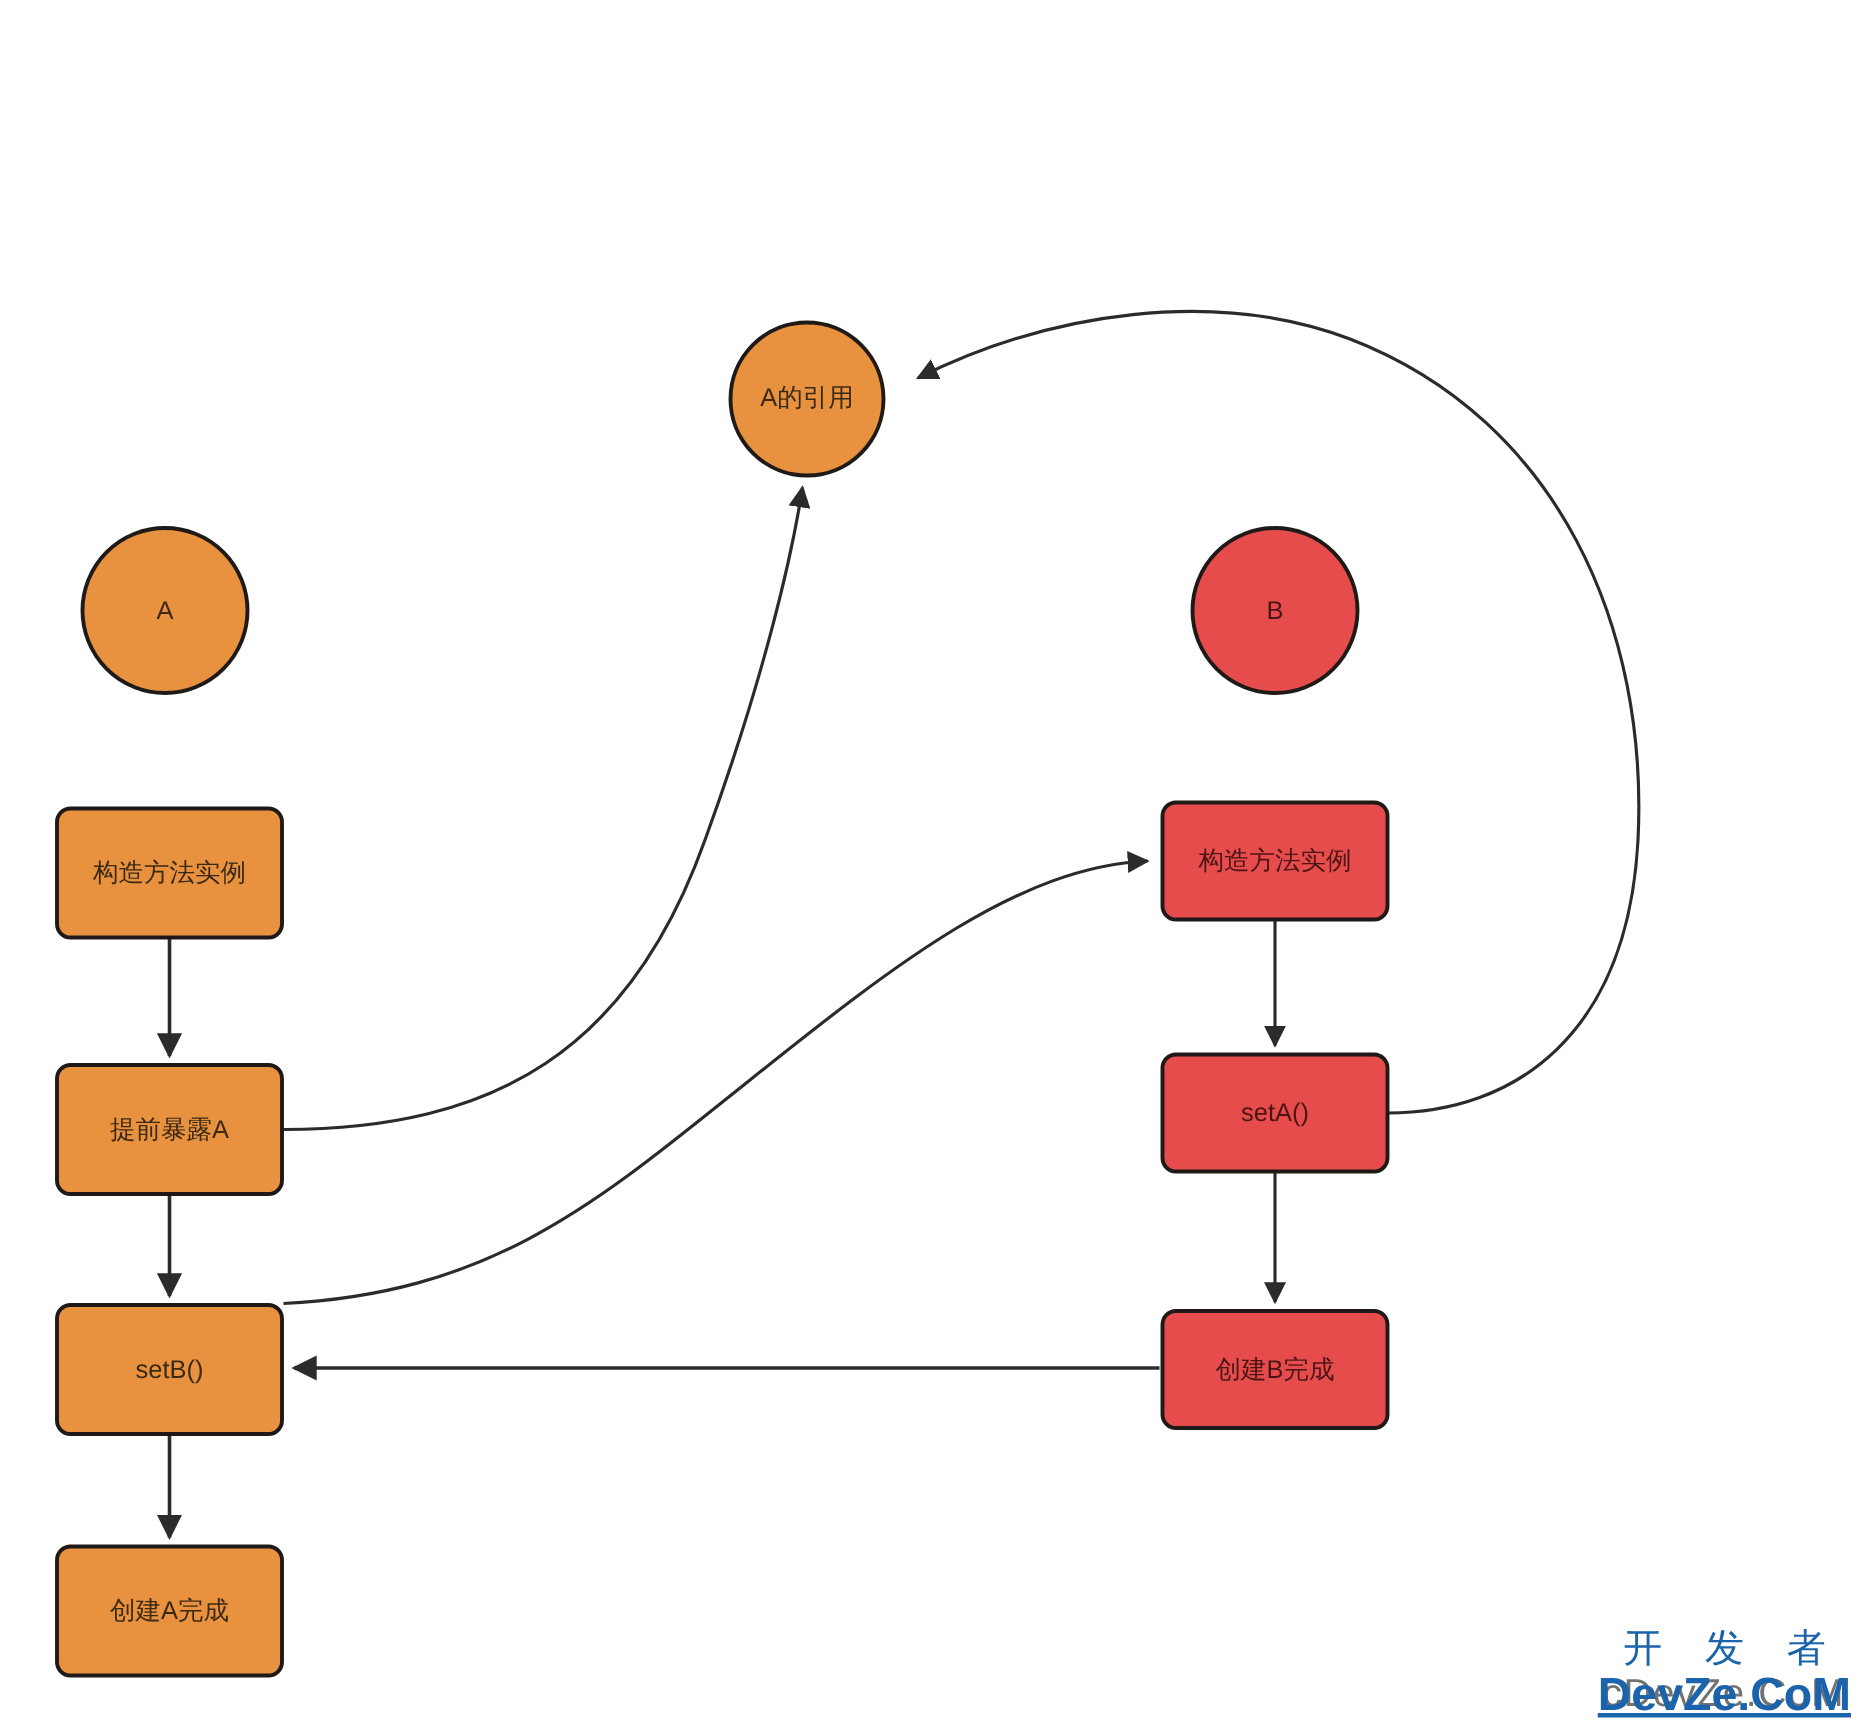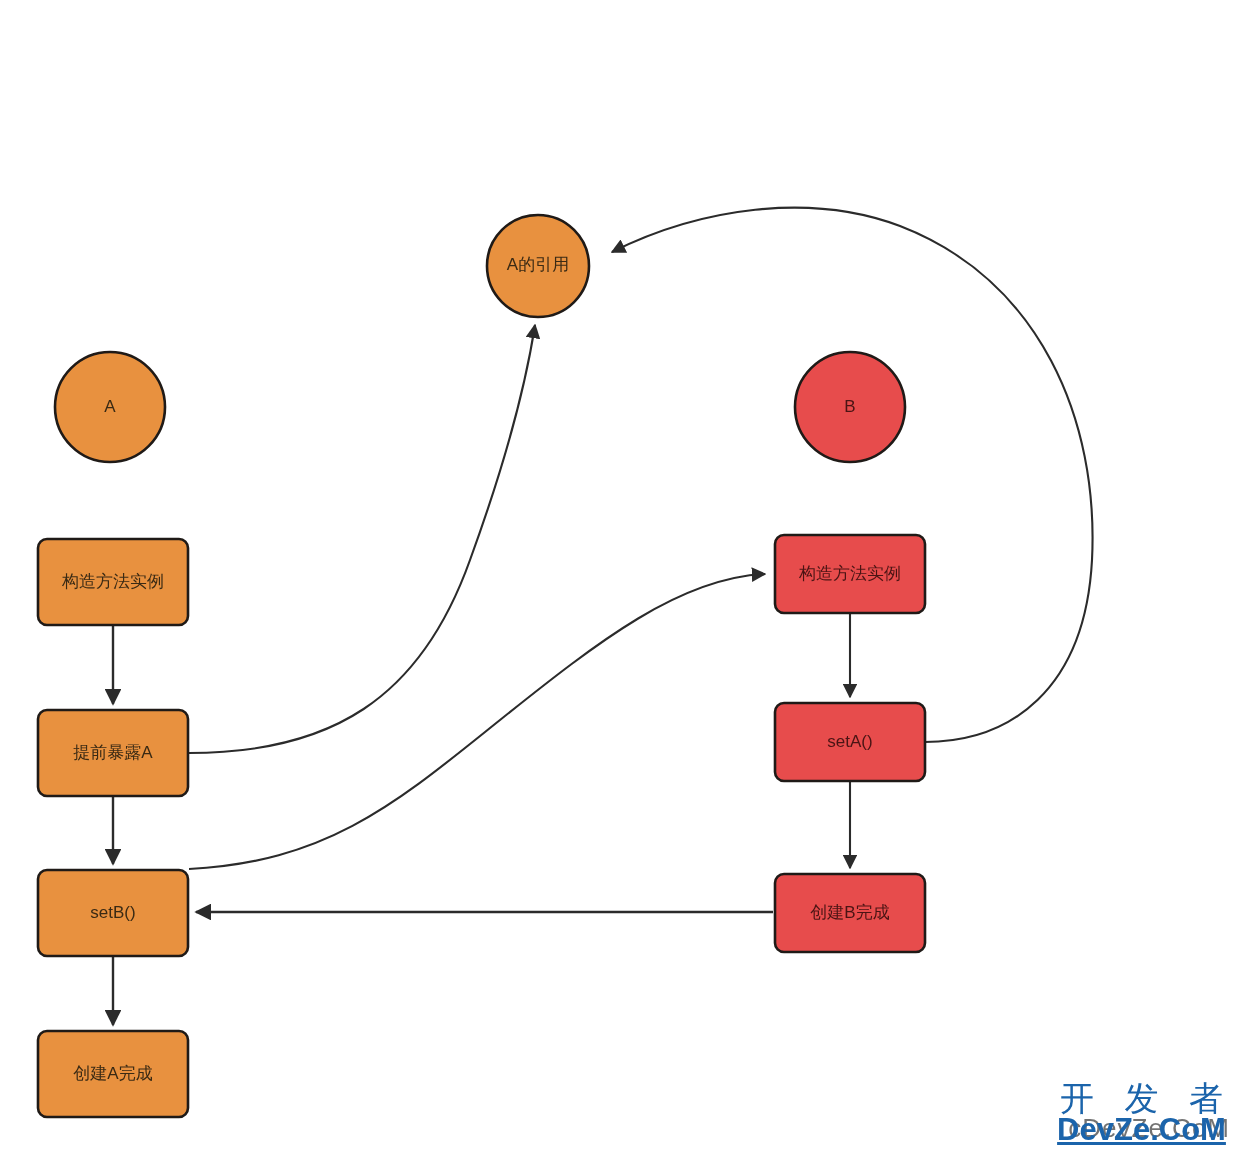--- a/index.html
+++ b/index.html
@@ -51,21 +51,21 @@
   }
   .watermark {
     position: absolute;
     right: 8px;
     bottom: 4px;
     text-align: center;
     user-select: none;
   }
   .wm-top {
     font-family: "Liberation Serif", "DejaVu Serif", serif;
-    font-size: 34px;
+    font-size: 26px;
     color: #1b64ab;
     letter-spacing: 11px;
     line-height: 38px;
     white-space: nowrap;
     padding-left: 11px;
     text-align: center;
   }
   .wm-bottom {
     font-family: "Liberation Sans", "DejaVu Sans", sans-serif;
     font-weight: bold;

